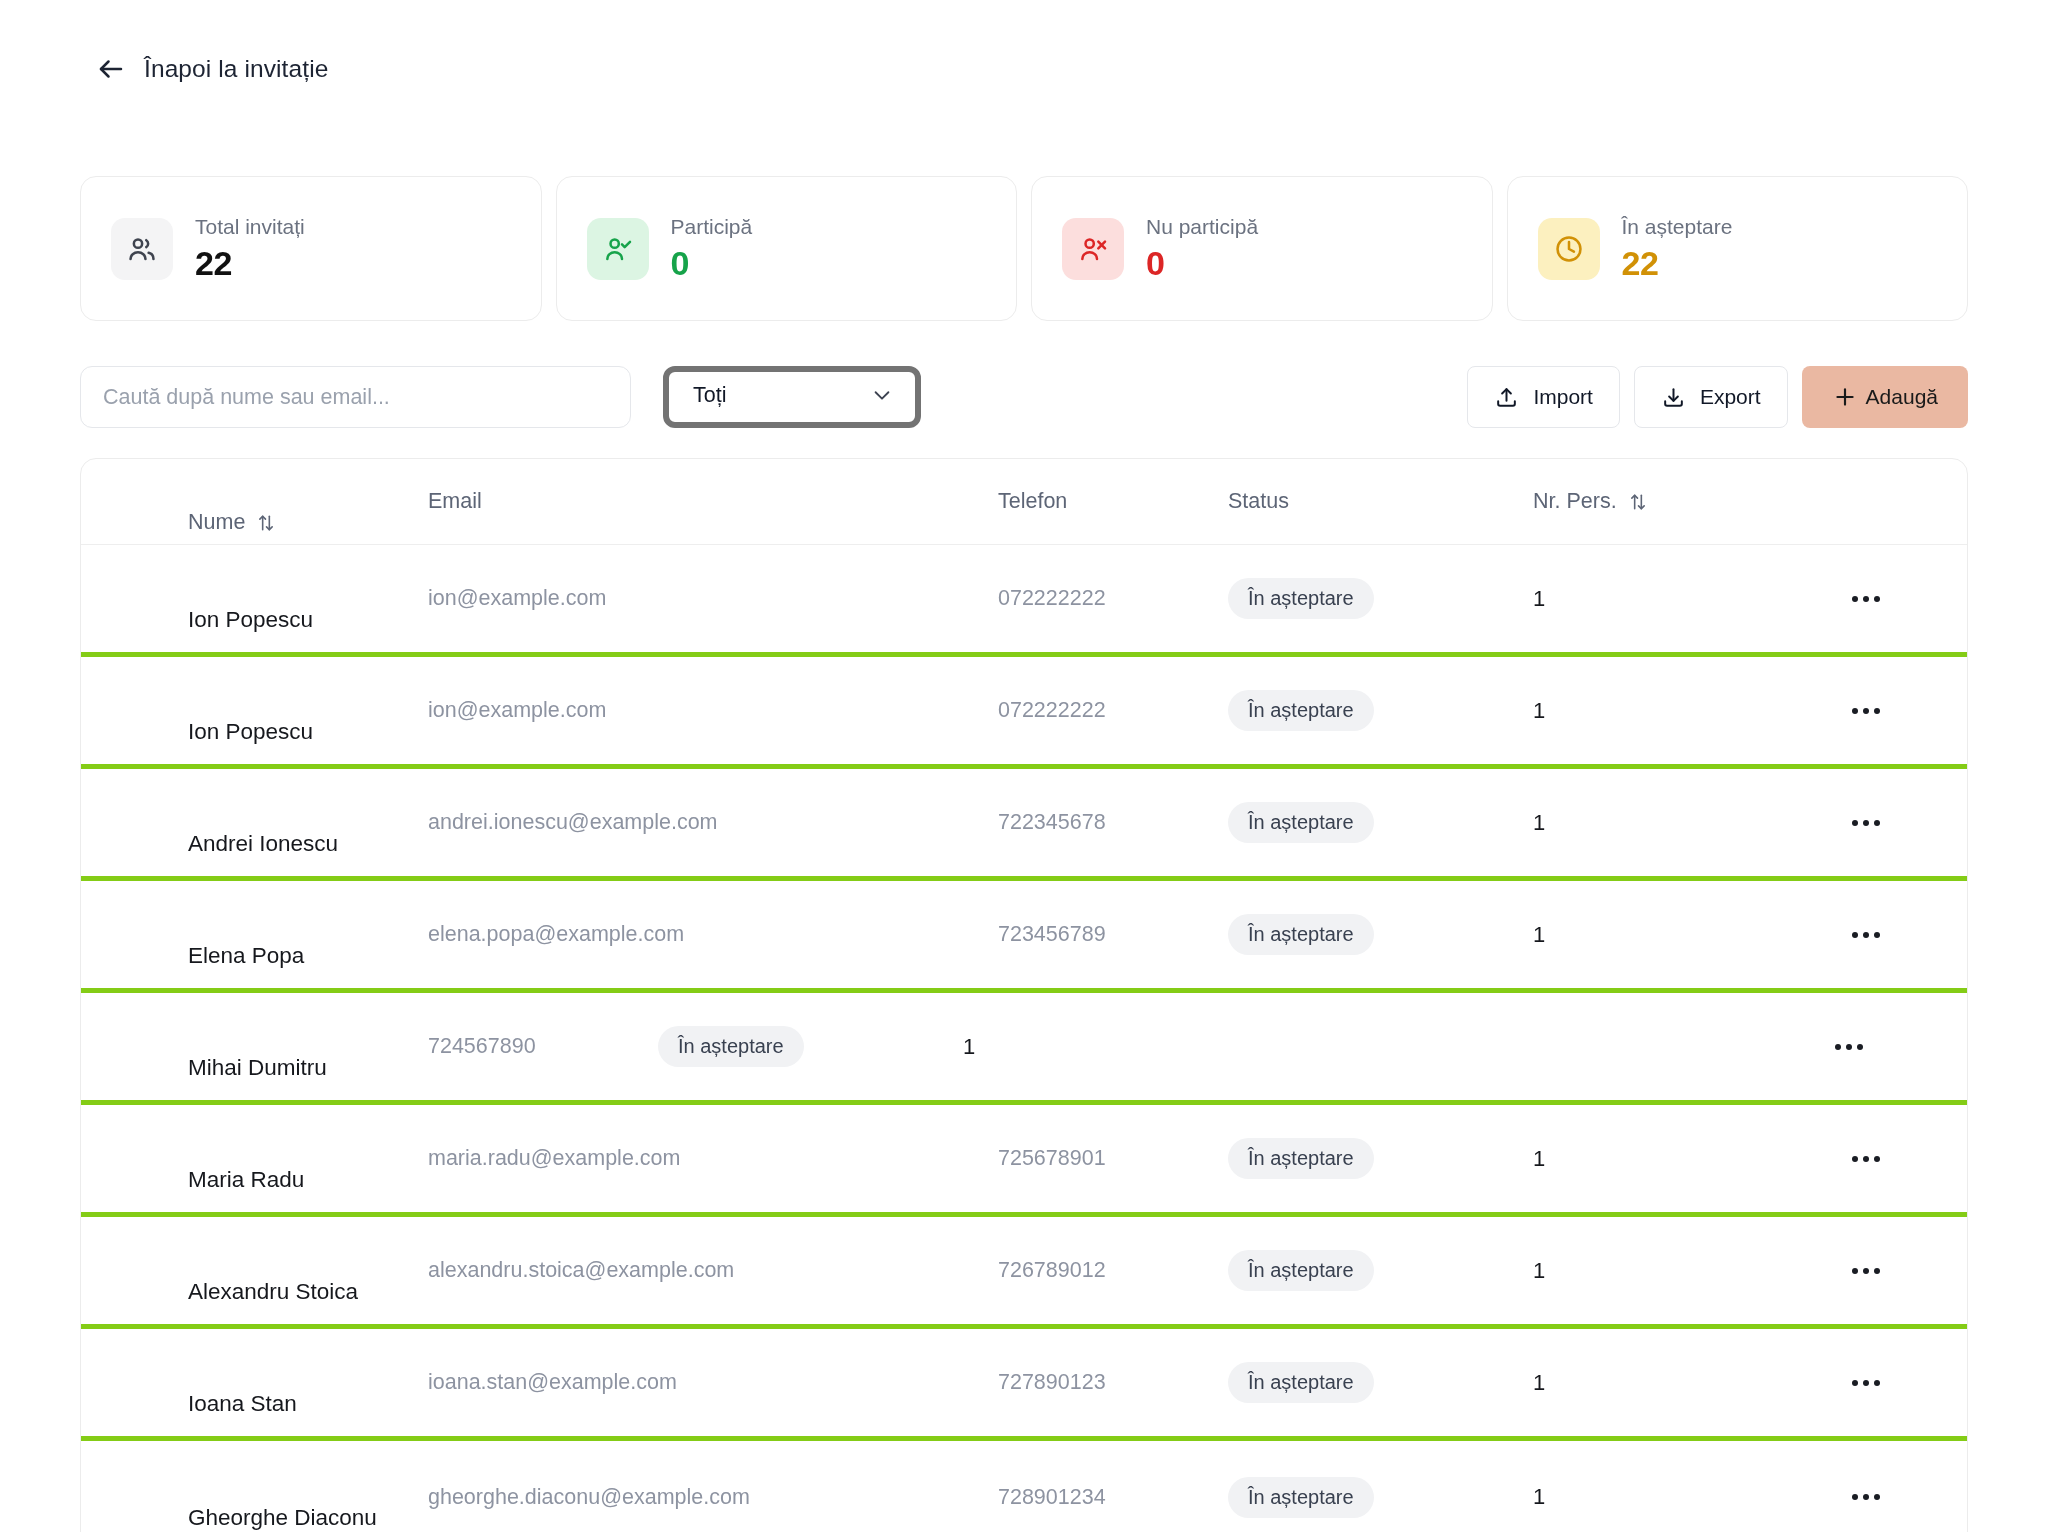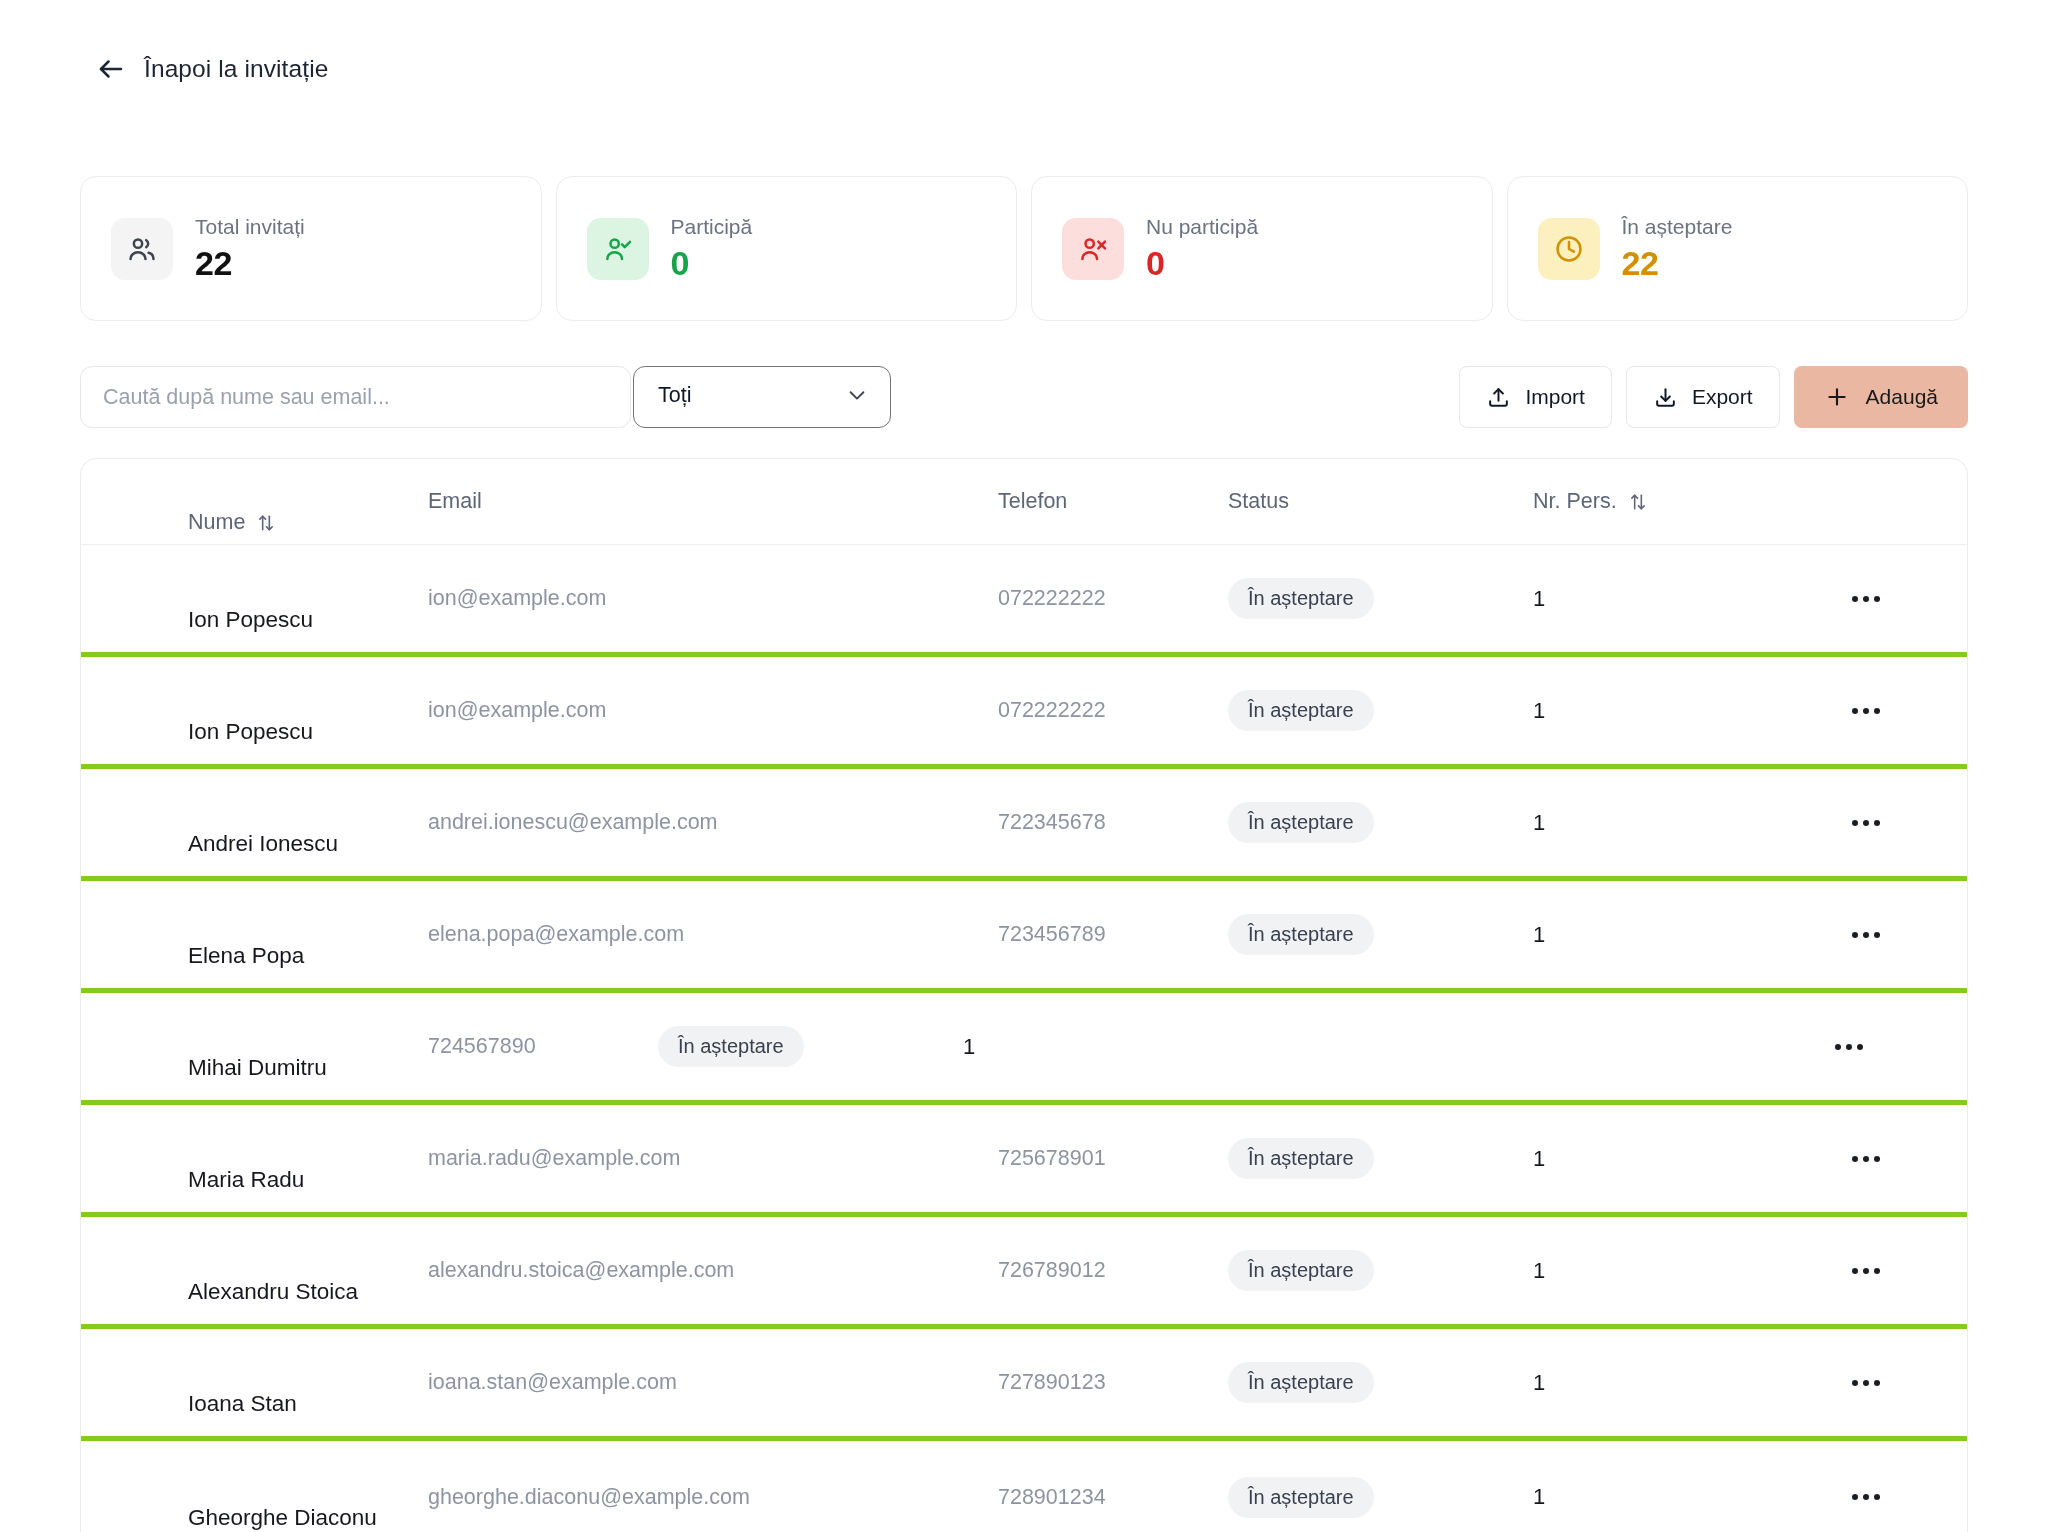--- a/index.html
+++ b/index.html
@@ -114,24 +114,24 @@
     background: #ffffff;
     font-family: "Liberation Sans", sans-serif;
     font-size: 21.5px;
     color: #111827;
     padding: 0 22px;
     outline: none;
   }
   .search-input::placeholder { color: #9aa1ad; }
 
   .filter-select {
-    margin-left: 2px;
+    margin-left: 32px;
     width: 258px;
     height: 62px;
-    border: 1px solid #737373;
+    border: 6px solid #737373;
     border-radius: 12px;
     background: #ffffff;
     display: flex;
     align-items: center;
     justify-content: space-between;
     padding: 0 22px 4px 24px;
     cursor: pointer;
   }
   .filter-value { font-size: 21.5px; color: #111827; }
   .chev { width: 22px; height: 22px; display: block; flex: none; }
@@ -152,21 +152,21 @@
     color: #111827;
     font-family: "Liberation Sans", sans-serif;
     white-space: nowrap;
   }
   .tb-btn + .tb-btn { margin-left: 14px; }
   .tb-btn svg { display: block; flex: none; }
 
   .tb-btn.primary {
     border: none;
     color: #1a1a1a;
-    gap: 16px;
+    gap: 8px;
     padding: 3px 30px;
   }
 
   
   .table-card {
     position: absolute;
     left: 80px;
     top: 458px;
     width: 1888px;
     background: #ffffff;

